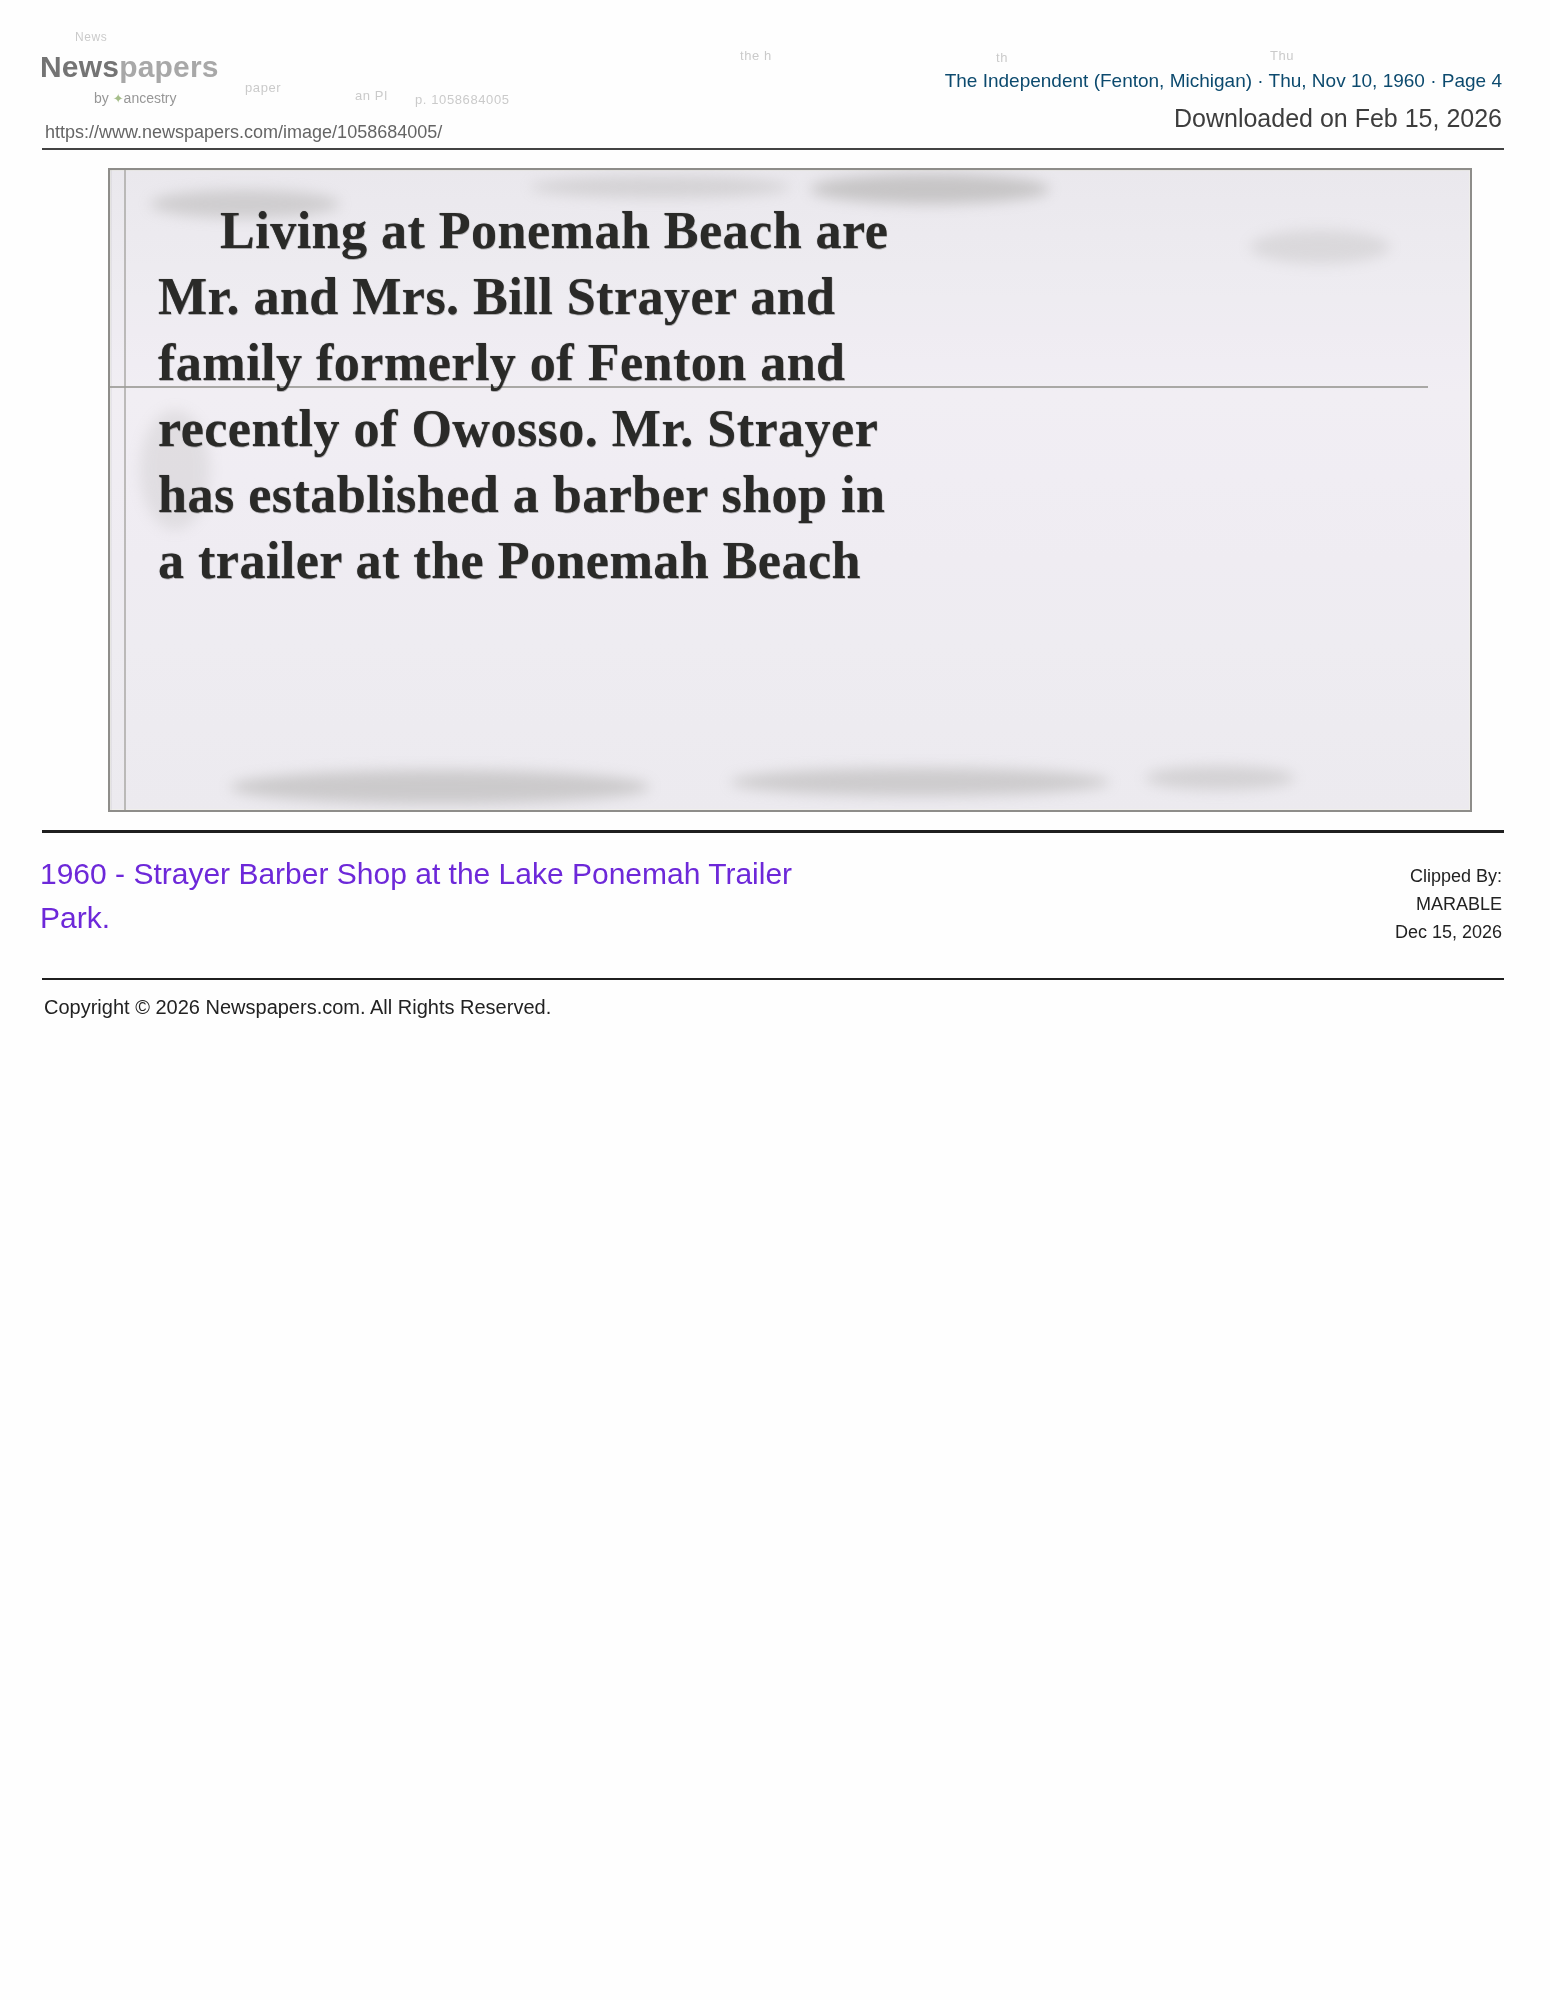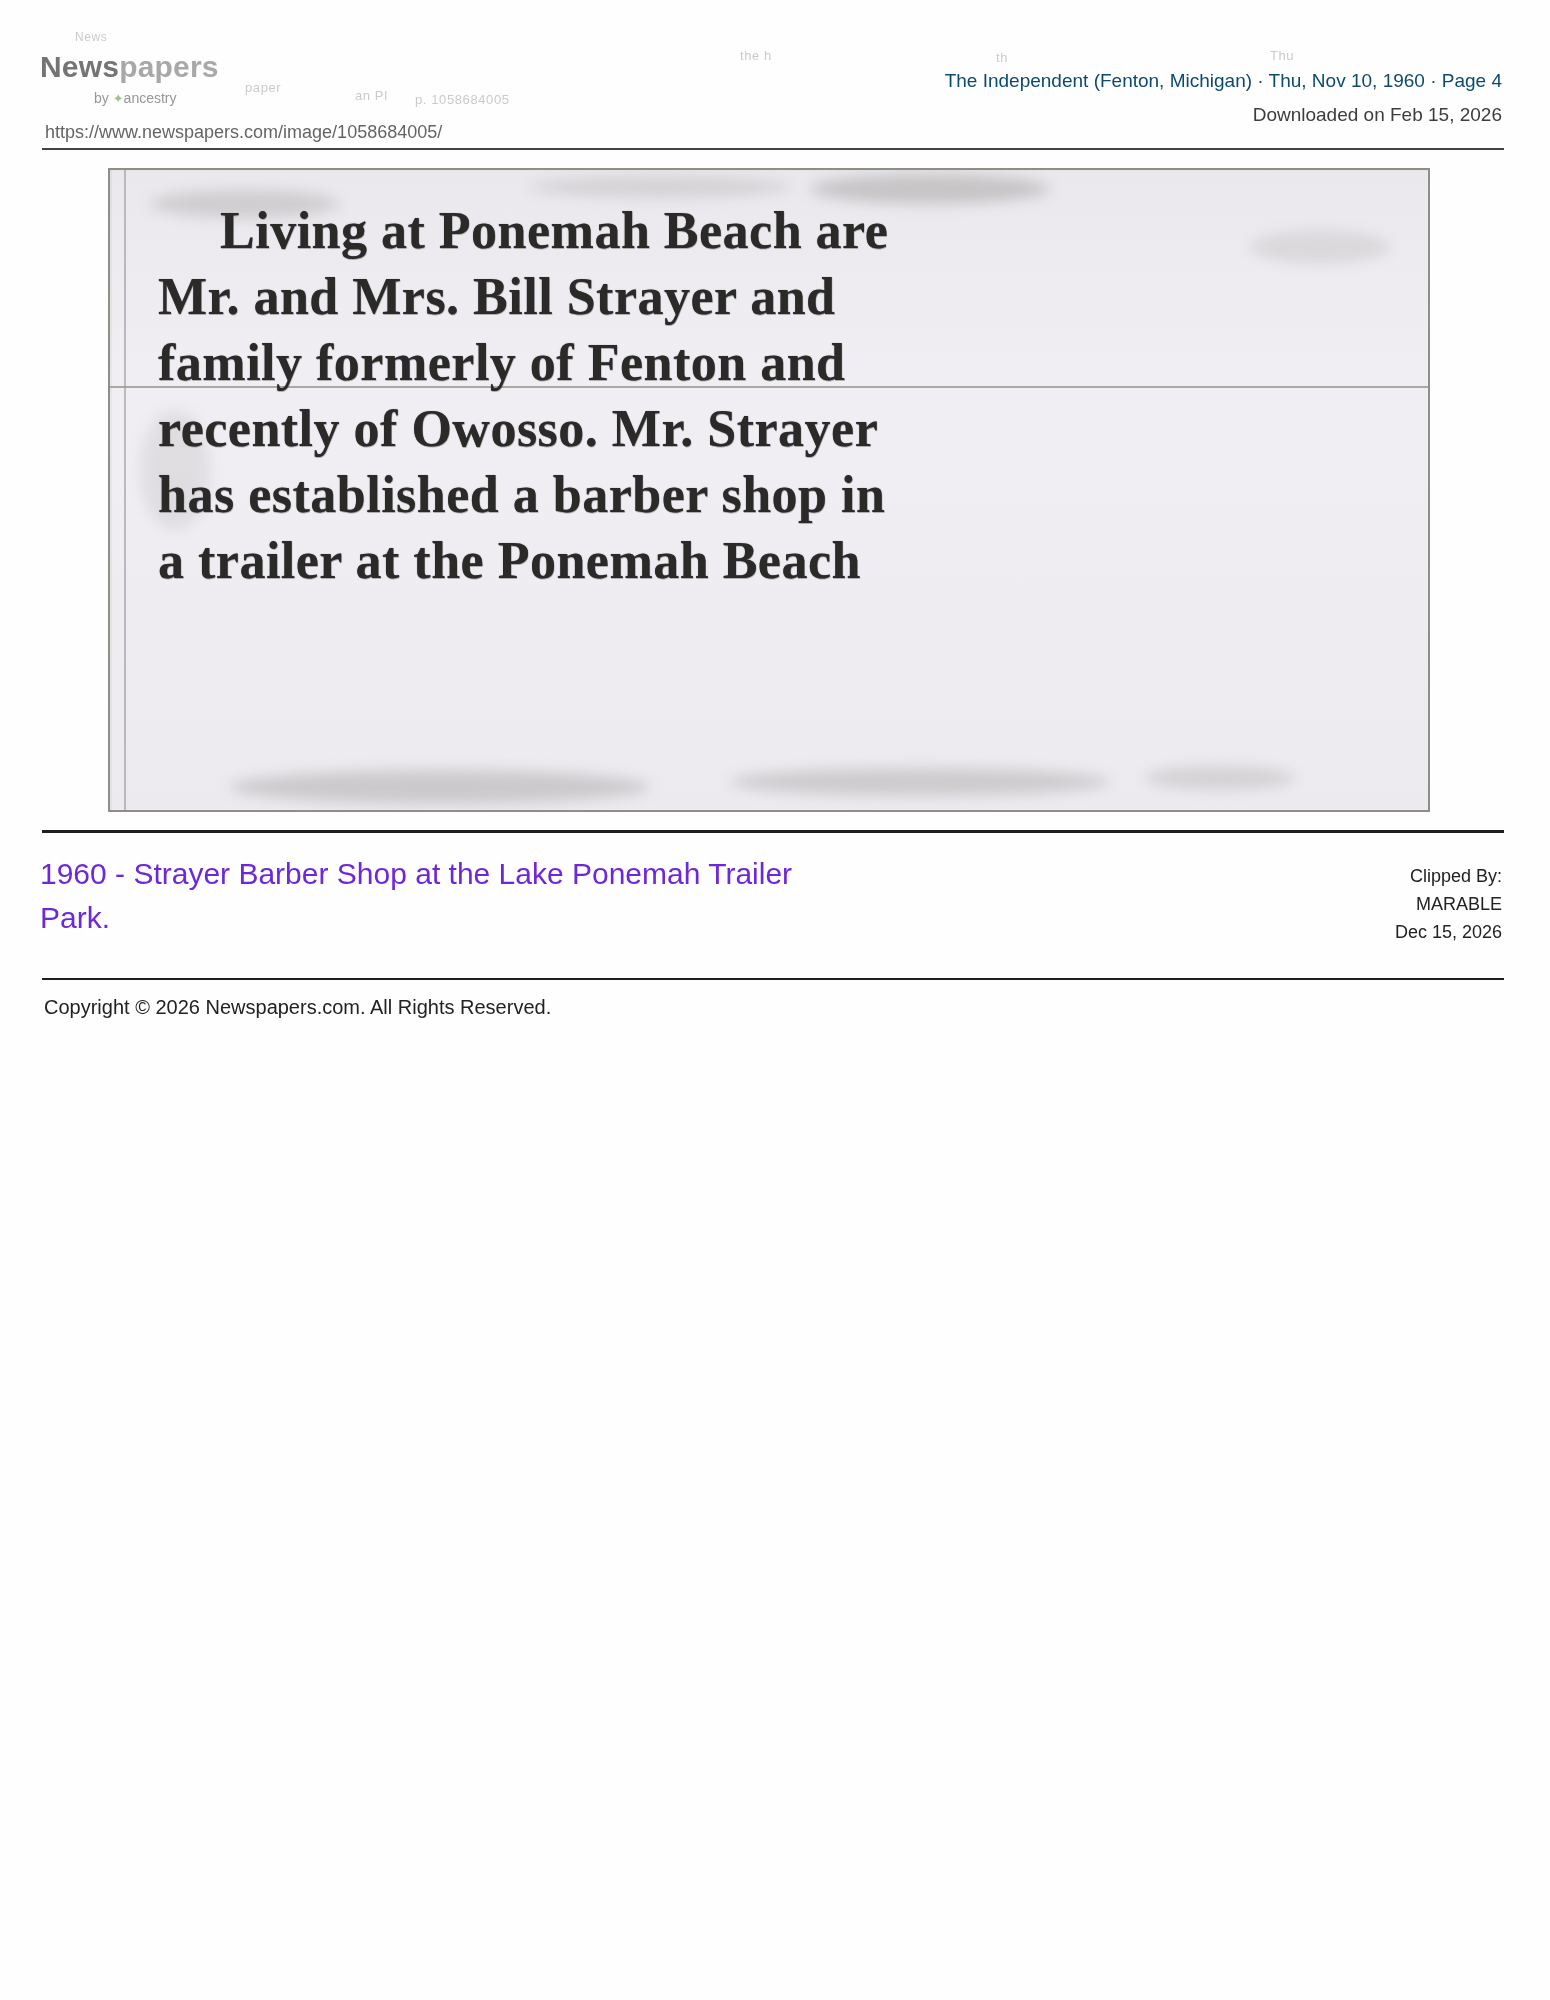--- a/index.html
+++ b/index.html
@@ -85,21 +85,21 @@
     top: 52px;
     font-size: 19px;
     color: #0c4a6e;
     text-align: right;
     white-space: nowrap;
   }
   .downloaded-line {
     position: absolute;
     right: 48px;
     top: 86px;
-    font-size: 19px;
+    font-size: 25px;
     color: #3d3d3d;
     text-align: right;
     white-space: nowrap;
   }
 
   .rule-top {
     position: absolute;
     left: 42px;
     top: 148px;
     width: 1462px;
@@ -112,20 +112,21 @@
   .clip-wrap {
     position: absolute;
     left: 108px;
     top: 168px;
     width: 1318px;
     height: 640px;
     background: #c4b5fd;
     border: 2px solid #8e8d8a;
     box-shadow: 0 0 0 1px #e7e6e3 inset;
     overflow: hidden;
+    padding-left: 42px;
   }
   .clip-noise {
     position: absolute;
     inset: 0;
     background:
       linear-gradient(90deg, rgba(0,0,0,0.05) 0 2px, rgba(0,0,0,0) 2px 9px),
       linear-gradient(180deg, rgba(0,0,0,0.04) 0 1px, rgba(0,0,0,0) 1px 7px),
       linear-gradient(180deg, #efeeec 0%, #f6f5f3 35%, #f1f0ee 100%);
     opacity: 0.9;
   }

